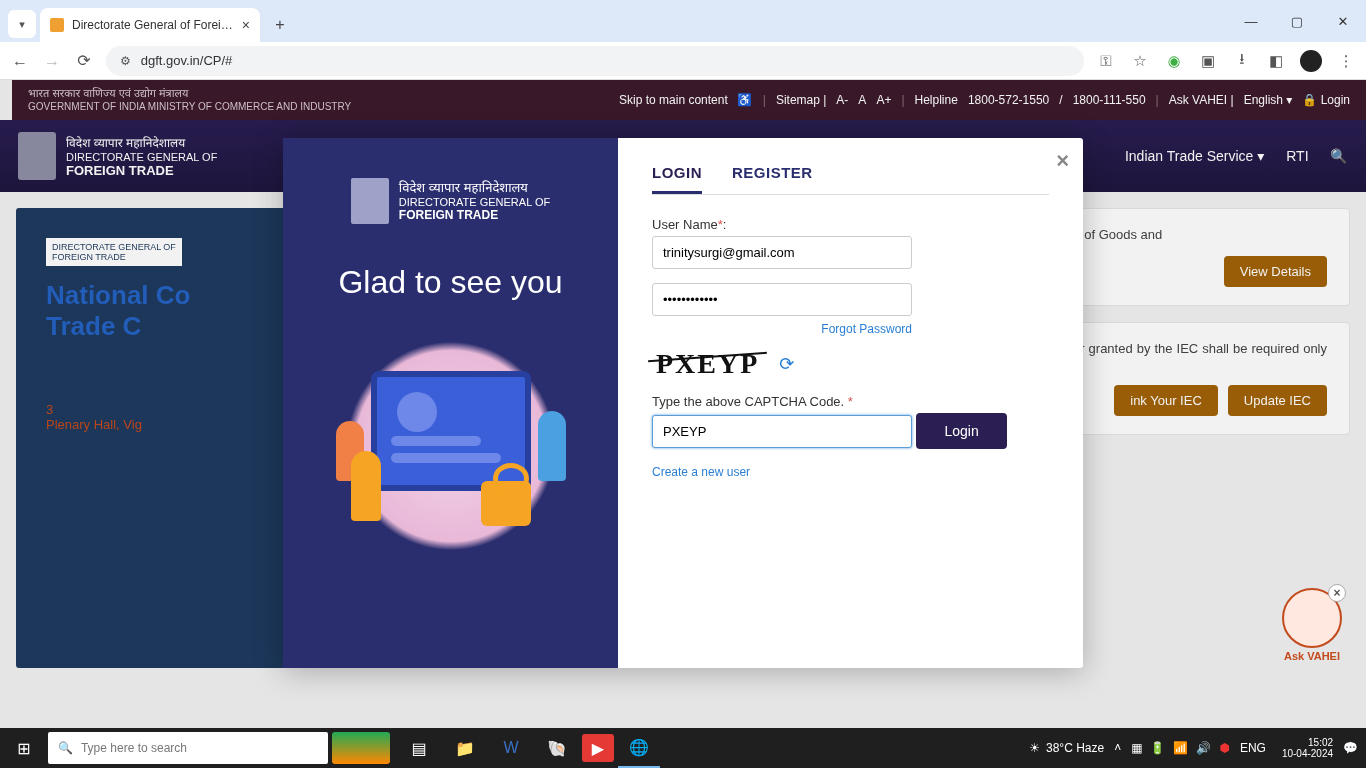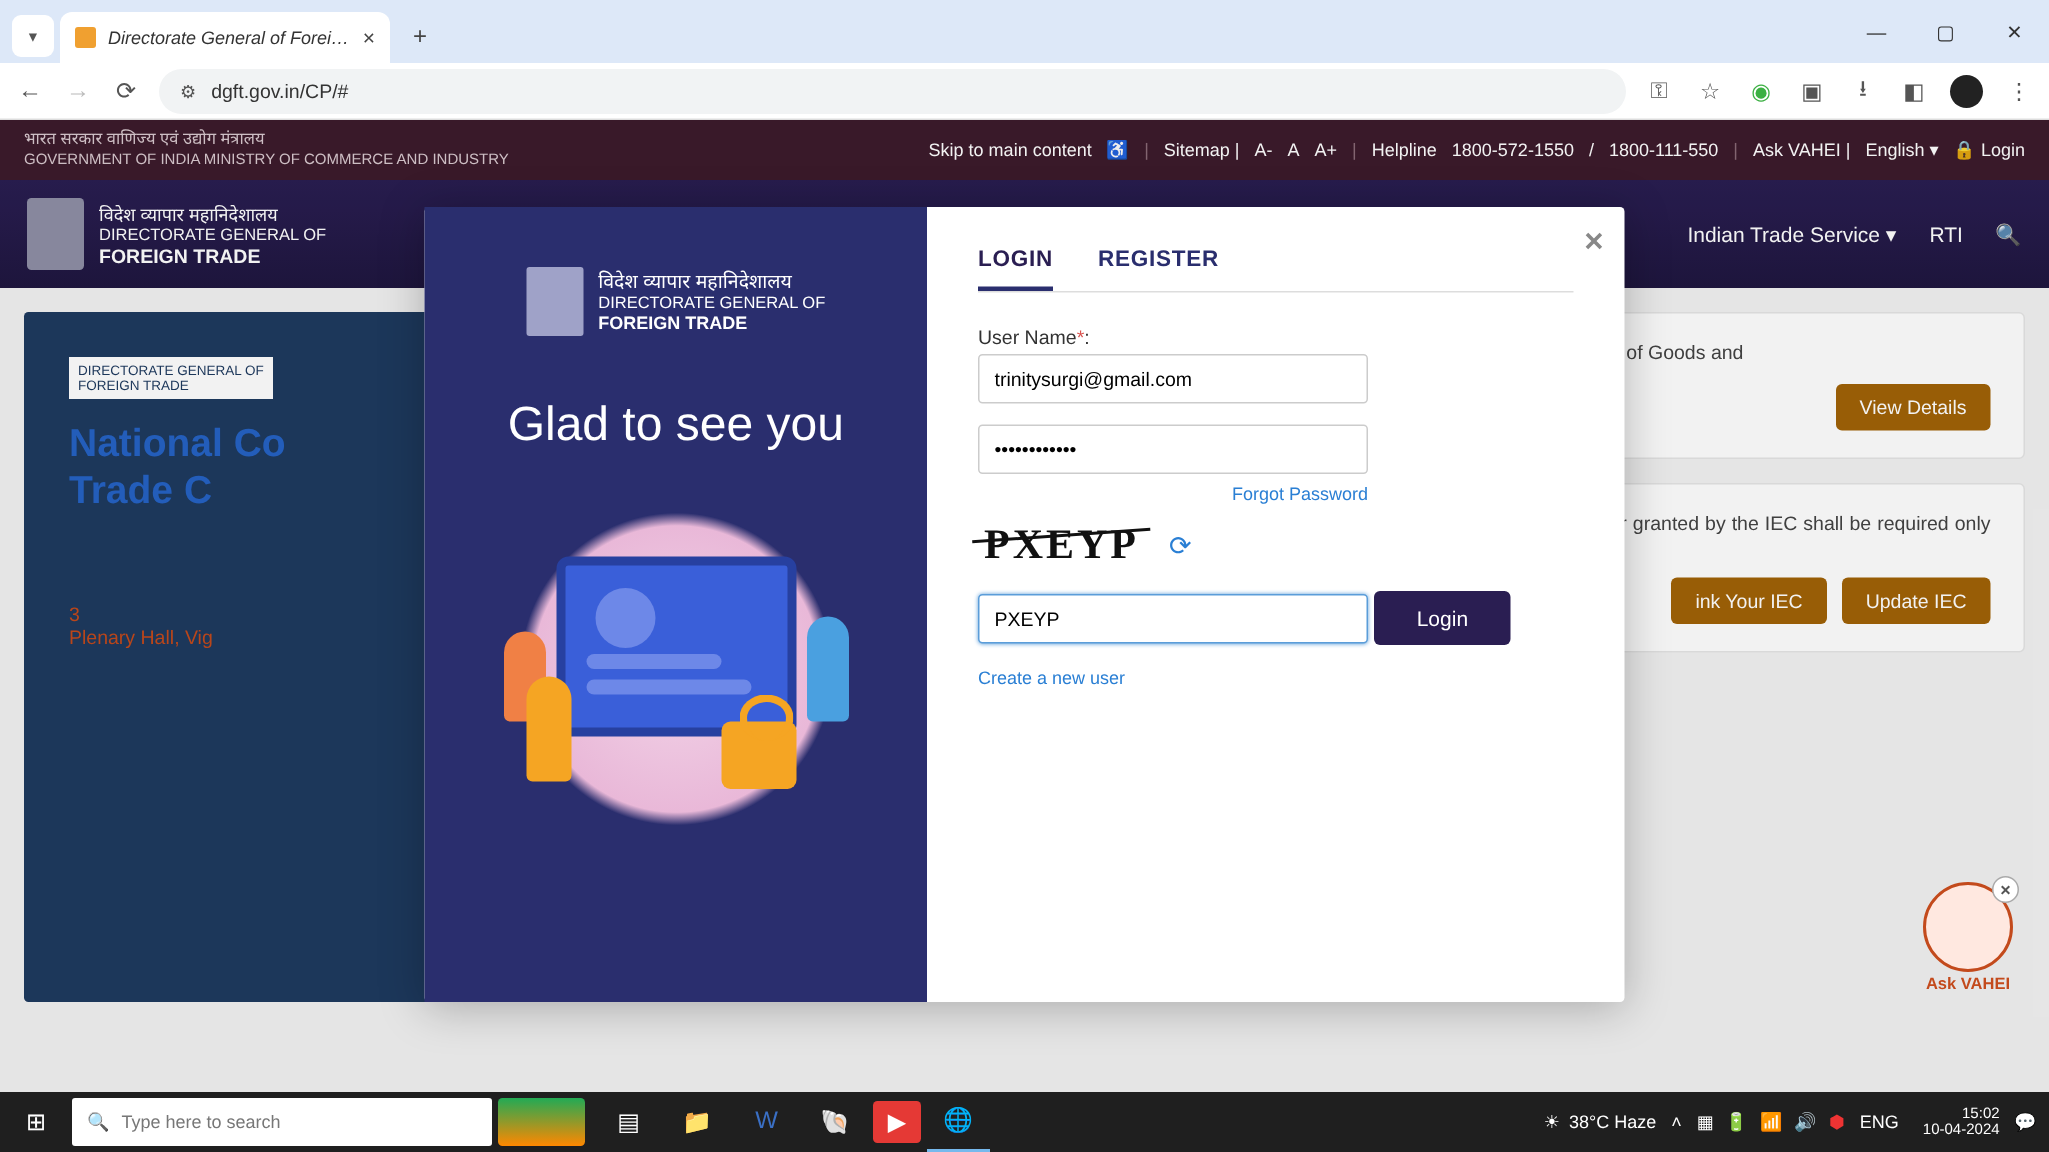--- a/index.html
+++ b/index.html
@@ -3,37 +3,37 @@
 <meta charset="utf-8">
 <style>
 * { margin:0; padding:0; box-sizing:border-box; font-family:"Segoe UI",Arial,sans-serif; }
 body { width:1366px; height:768px; overflow:hidden; background:#d9e5f5; position:relative; }
 
 
 .browser-top { height:42px; background:#dde8f8; display:flex; align-items:flex-end; padding-left:8px; }
 .tab-drop { width:28px; height:28px; background:#fff; border-radius:6px; margin-bottom:4px; margin-right:4px; display:flex; align-items:center; justify-content:center; font-size:11px; color:#555; cursor:pointer;}
 .tab { background:#fff; height:34px; border-radius:8px 8px 0 0; display:flex; align-items:center; padding:0 10px; width:220px; font-size:12px; color:#333; gap:8px; }
 .tab .fav { width:14px; height:14px; background:#f0a030; border-radius:2px; flex:0 0 14px; }
-.tab .title { flex:1; white-space:nowrap; overflow:hidden; text-overflow:ellipsis;font-style:italic; }
+.tab .title { flex:1; white-space:nowrap; overflow:hidden; text-overflow:ellipsis; }
 .tab .close { font-size:14px; color:#444; cursor:pointer; }
 .newtab { width:28px; height:28px; display:flex; align-items:center; justify-content:center; font-size:16px; color:#444; cursor:pointer; margin-bottom:3px; margin-left:6px;}
 .browser-bar { height:38px; background:#fff; display:flex; align-items:center; padding:0 10px; gap:12px; border-bottom:1px solid #ddd;}
 .nav-ico { width:20px; text-align:center; font-size:16px; color:#555; cursor:pointer; }
 .nav-ico.dis { color:#bbb; }
 .addr { flex:1; background:#f1f3f4; border-radius:20px; height:30px; display:flex; align-items:center; padding:0 14px; gap:10px; font-size:13px; color:#333;}
 .addr .secure { font-size:12px; color:#555; }
 .ext-row { display:flex; gap:14px; align-items:center; }
 .ext-ico { width:20px; height:20px; display:flex; align-items:center; justify-content:center; font-size:15px; color:#555; cursor:pointer; }
 .avatar { width:22px; height:22px; border-radius:50%; background:#222; }
 .win-controls { position:absolute; top:0; right:0; height:42px; display:flex; }
 .win-controls div { width:46px; display:flex; align-items:center; justify-content:center; font-size:13px; color:#333; cursor:pointer; }
 
 
 .page { position:relative; height:648px; background:#f2f2f2; overflow:hidden;}
-.gov-strip { height:40px; background:#3d1b2c; color:#d9c9cf; display:flex; align-items:center; font-size:12px; padding:12px 16px; justify-content:space-between; }
+.gov-strip { height:40px; background:#3d1b2c; color:#d9c9cf; display:flex; align-items:center; font-size:12px; padding:12px 16px; justify-content:space-between;margin-left:12px; }
 .gov-left { line-height:1.2; }
 .gov-left .l1{font-size:11px;}
 .gov-left .l2{font-size:10px;}
 .gov-right { display:flex; gap:10px; align-items:center; color:#fff; font-size:12px;}
 .gov-right span { white-space:nowrap; }
 .gov-right .sep { color:#8a6a77; }
 .main-nav { height:72px; background:linear-gradient(#2a1e52,#1f1740); display:flex; align-items:center; padding:0 18px; color:#fff; justify-content:space-between;}
 .logo-block { display:flex; align-items:center; gap:10px;}
 .emblem { width:38px; height:48px; background:#8f8fa6; border-radius:3px; }
 .logo-text .hi{ font-size:12px;}
@@ -248,20 +248,21 @@
           <div class="tabl">REGISTER</div>
         </div>
         <label class="f"><span>User Name</span><span class="req">*</span>:</label>
         <input class="f" value="trinitysurgi@gmail.com" style="">
         <input class="f" type="password" value="••••••••••••" style="">
         <div class="forgot">Forgot Password</div>
         <div class="captcha-row">
           <span class="captcha-img">PXEYP</span>
           <span class="refresh">⟳</span>
         </div>
+        <label class="f"><span>Type the above CAPTCHA Code.</span> <span class="req">*</span></label>
         <input class="f focused" value="PXEYP" style="">
         <button class="login-btn">Login</button><br>
         <span class="newuser">Create a new user</span>
       </div>
     </div>
   </div>
 
   <div class="chat-bubble">
     <div class="circ">
       <span class="x">×</span>

